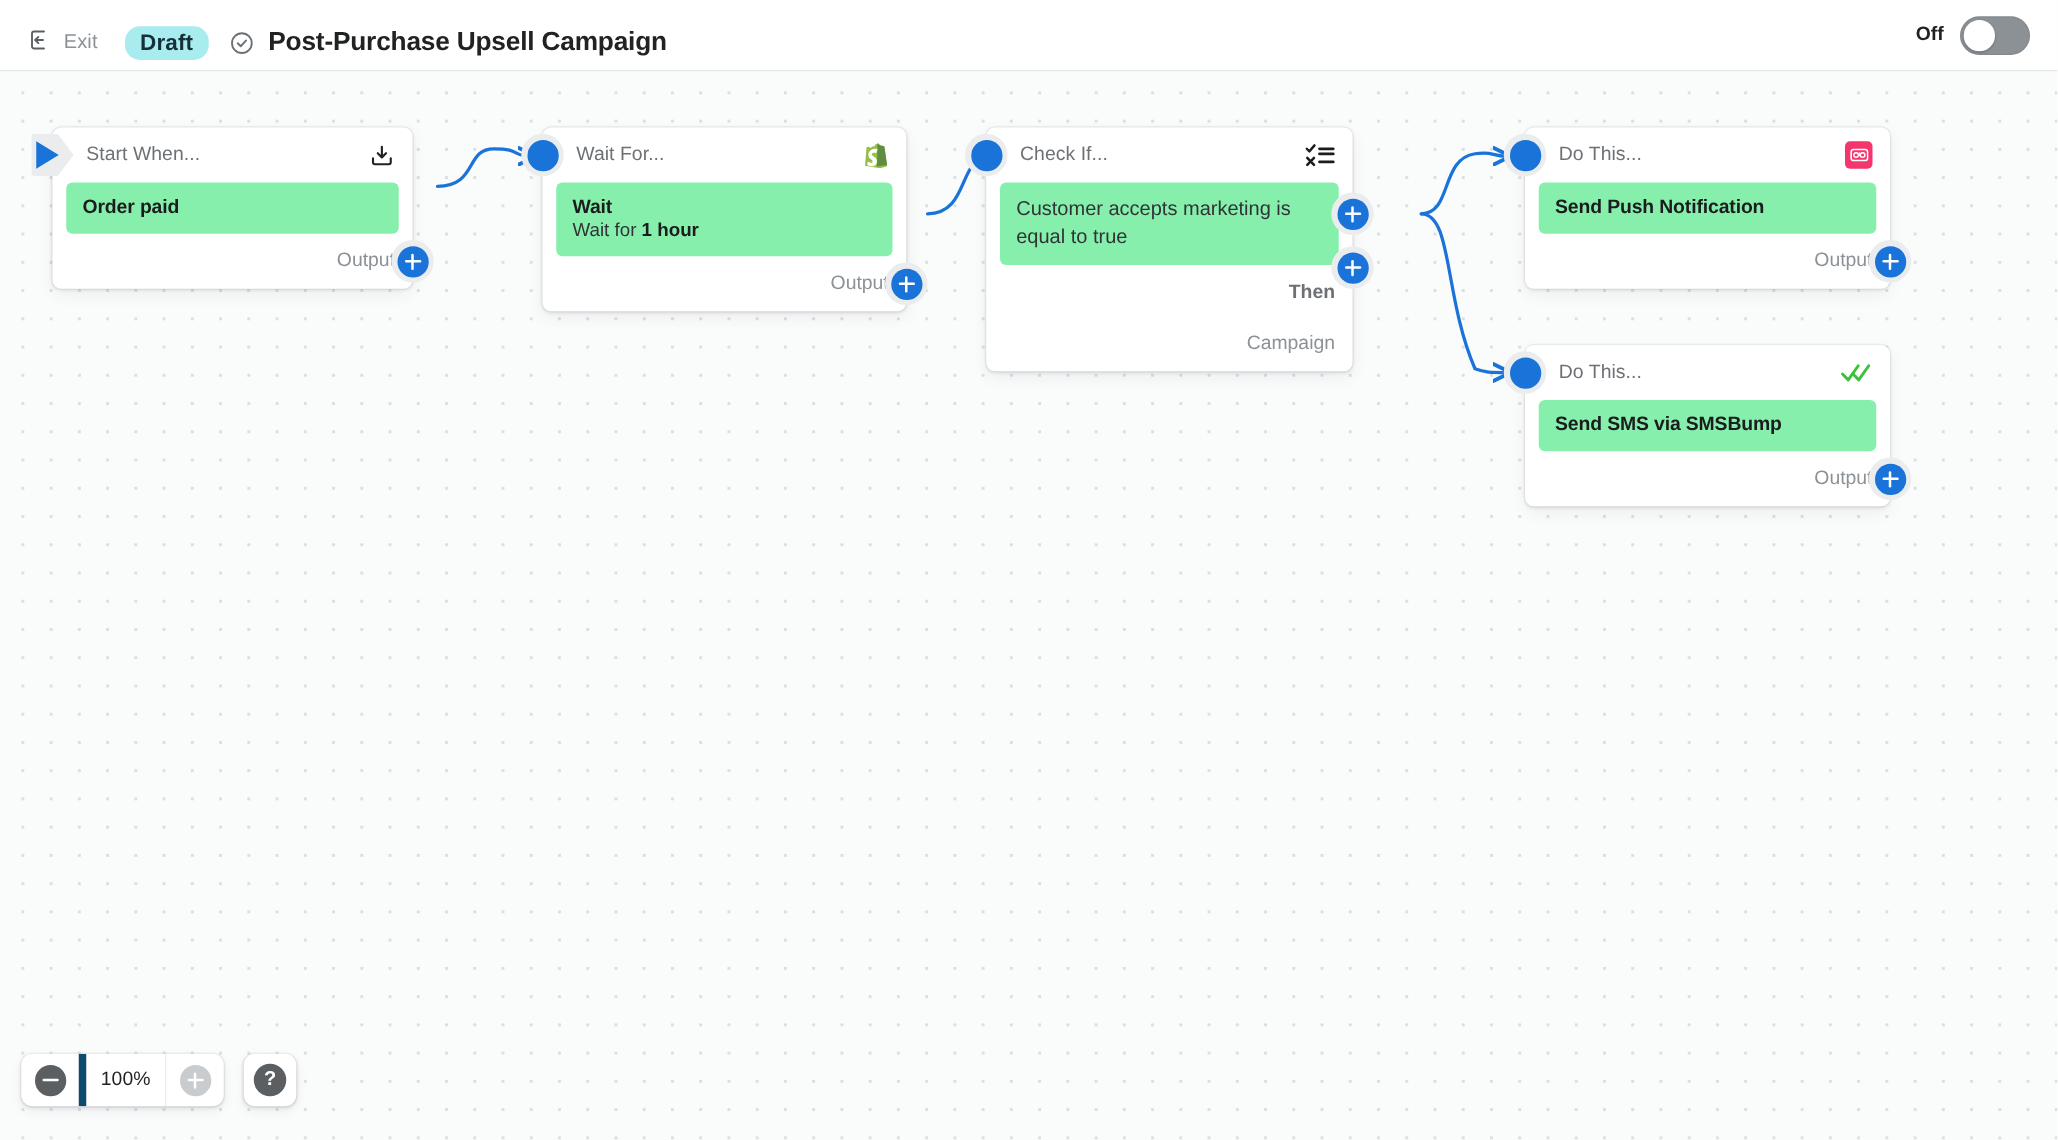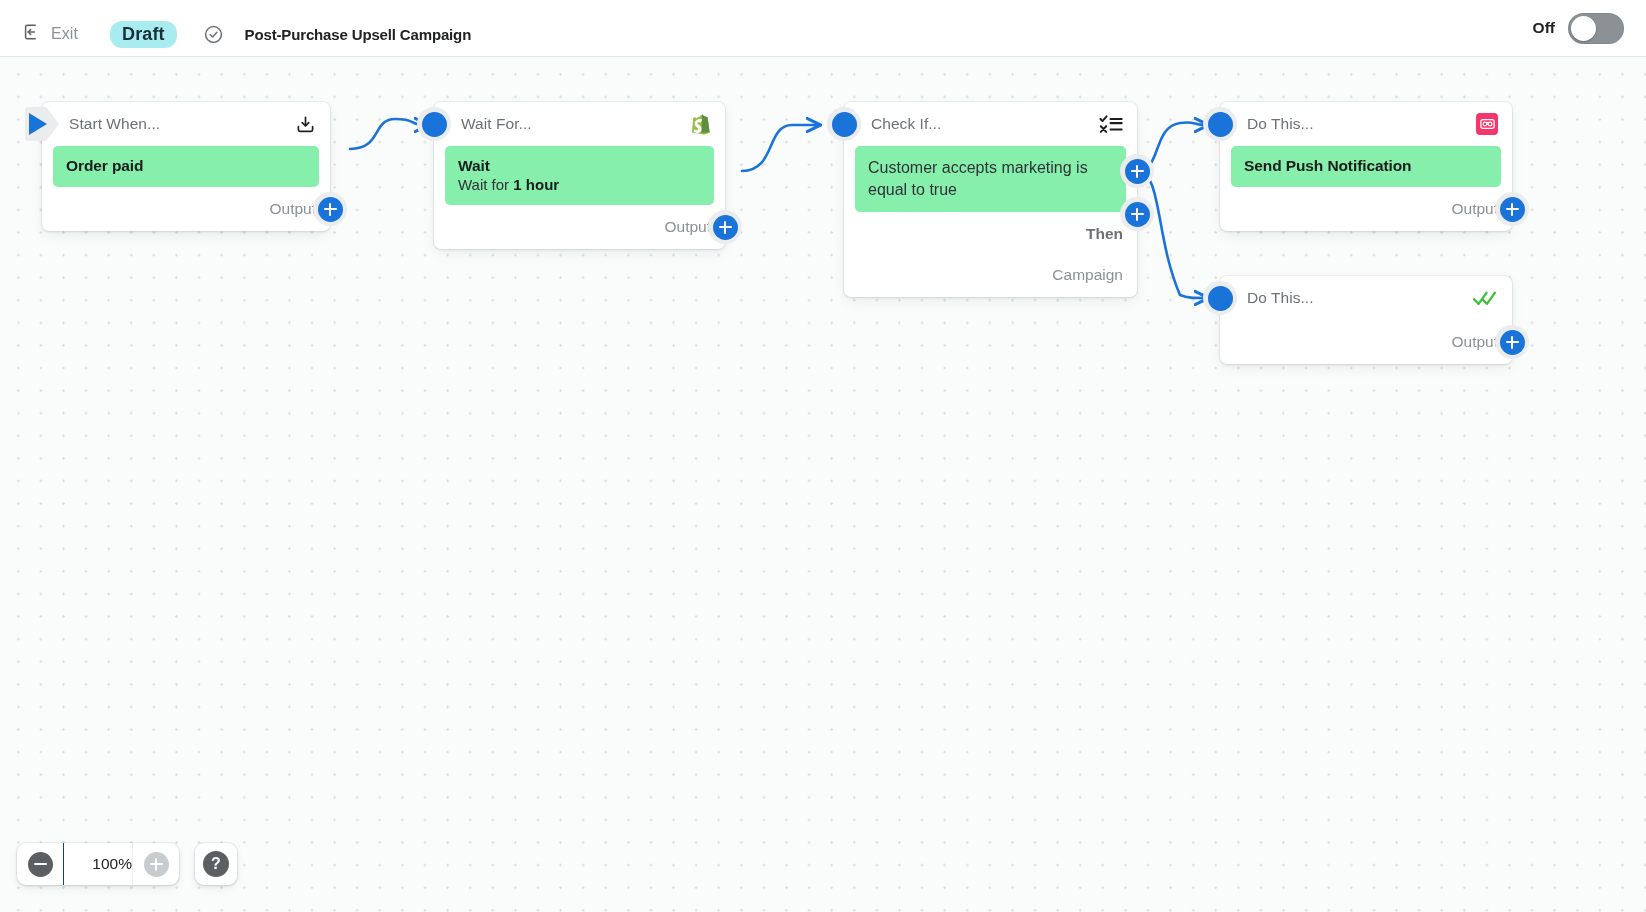--- a/index.html
+++ b/index.html
@@ -24,21 +24,21 @@
     top: 0; left: 0;
     width: 1646px;
     height: 57px;
     background: #ffffff;
     border-bottom: 1px solid #e3e5e7;
     display: flex;
     align-items: center;
     padding: 0 22px 0 16px;
     z-index: 40;
   }
-  .hdr-left { display: flex; align-items: center; gap: 10px; margin-top: 12px; }
+  .hdr-left { display: flex; align-items: center; gap: 0; margin-top: 12px; }
   .exit-btn {
     display: flex; align-items: center; gap: 9px;
     padding: 4px 6px; border-radius: 6px; cursor: pointer;
   }
   .exit-label {
     font-size: 16px; color: #8c9196; letter-spacing: .1px;
   }
   .draft-badge {
     margin-left: 16px;
     background: #a9ecef;
@@ -46,21 +46,21 @@
     font-size: 18px;
     font-weight: 600;
     padding: 4px 12px 5px;
     border-radius: 12px;
     line-height: 1;
     letter-spacing: .1px;
   }
   .saved-check { margin-left: 16px; display: flex; align-items: center; }
   .flow-title {
     margin-left: 11px;
-    font-size: 15px;
+    font-size: 21px;
     font-weight: 700;
     color: #202223;
     letter-spacing: -.15px;
   }
   .hdr-right {
     margin-left: auto;
     display: flex; align-items: center; gap: 13px;
   }
   .toggle-label {
     font-size: 15.5px; font-weight: 700; color: #202223;
@@ -231,24 +231,24 @@
     left: 6px; right: 6px; top: 11.4px; height: 2.3px;
     background: #ffffff; border-radius: 1px;
   }
   .zoom-btn .circ.plus::after {
     content: ""; position: absolute;
     top: 6px; bottom: 6px; left: 11.4px; width: 2.3px;
     background: #ffffff; border-radius: 1px;
   }
   .zoom-pct {
     min-width: 70px;
-    text-align: right;
+    text-align: center;
     font-size: 15.5px;
     color: #202223;
-    border-left: 1px solid #0c4a6e;
+    border-left: 6px solid #0c4a6e;
     border-right: 1px solid #edeeef;
     height: 42px;
     line-height: 42px;
     cursor: pointer;
   }
   .help-btn {
     margin-left: 16px;
     width: 42px; height: 42px;
     background: #ffffff;
     border-radius: 9px;
@@ -377,21 +377,21 @@
         <span class="foot-label">Output</span>
       </div>
       <div class="port in" style="left:-17px; top:5px;">
         <div class="dot-plain"></div>
       </div>
       <div class="port" style="right:-17px; bottom:5px;">
         <div class="dot-plus"></div>
       </div>
     </div>
 
-    <div class="node" style="left:844px; top:45px; width:293px;">
+    <div class="node" style="left:789px; top:45px; width:293px;">
       <div class="node-head">
         <span class="title">Check If...</span>
         <span class="head-icon">
           <svg width="24" height="21" viewBox="0 0 24 21" fill="none">
             <path d="M1.4 5.0 3.5 7.1 7.6 2.3" stroke="#1a1c1d" stroke-width="1.9" stroke-linecap="round" stroke-linejoin="round"></path>
             <path d="M1.8 12.3 7.2 17.9M7.2 12.3 1.8 17.9" stroke="#1a1c1d" stroke-width="2.0" stroke-linecap="round"></path>
             <path d="M11.6 5.0h11.0" stroke="#1a1c1d" stroke-width="2.2" stroke-linecap="round"></path>
             <path d="M11.6 9.1h11.0" stroke="#1a1c1d" stroke-width="2.2" stroke-linecap="round"></path>
             <path d="M11.6 15.5h11.0" stroke="#1a1c1d" stroke-width="2.2" stroke-linecap="round"></path>
           </svg>
@@ -448,20 +448,23 @@
     <div class="node" style="left:1220px; top:219px; width:292px;">
       <div class="node-head">
         <span class="title">Do This...</span>
         <span class="head-icon">
           <svg width="26" height="17" viewBox="0 0 26 17" fill="none">
             <path d="M2.0 9.2 6.6 13.9 14.6 2.6" stroke="#3cc13b" stroke-width="2.3" stroke-linecap="round" stroke-linejoin="round"></path>
             <path d="M10.4 9.2 15.0 13.9 23.0 2.6" stroke="#3cc13b" stroke-width="2.3" stroke-linecap="round" stroke-linejoin="round"></path>
           </svg>
         </span>
       </div>
+      <div class="node-body">
+        <div class="body-strong">Send SMS via SMSBump</div>
+      </div>
       <div class="node-foot">
         <span class="foot-label">Output</span>
       </div>
       <div class="port in" style="left:-17px; top:5px;">
         <div class="dot-plain"></div>
       </div>
       <div class="port" style="right:-17px; bottom:5px;">
         <div class="dot-plus"></div>
       </div>
     </div>

